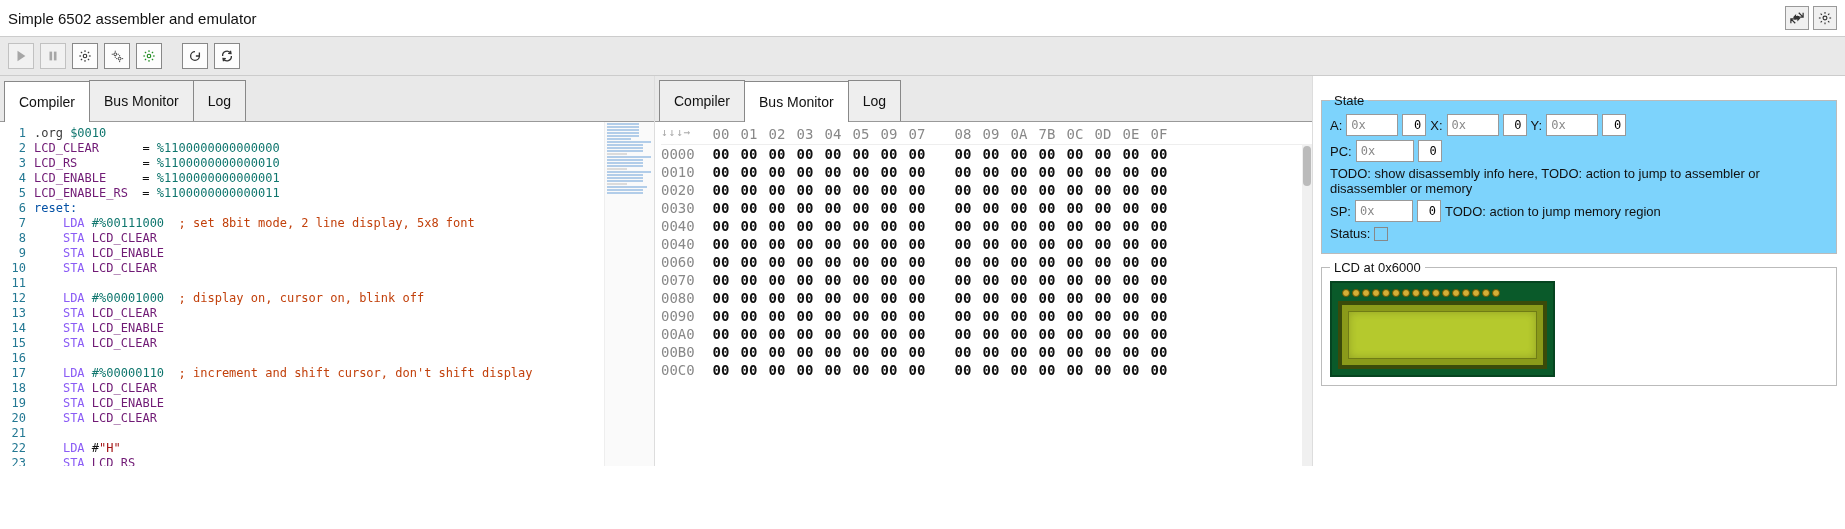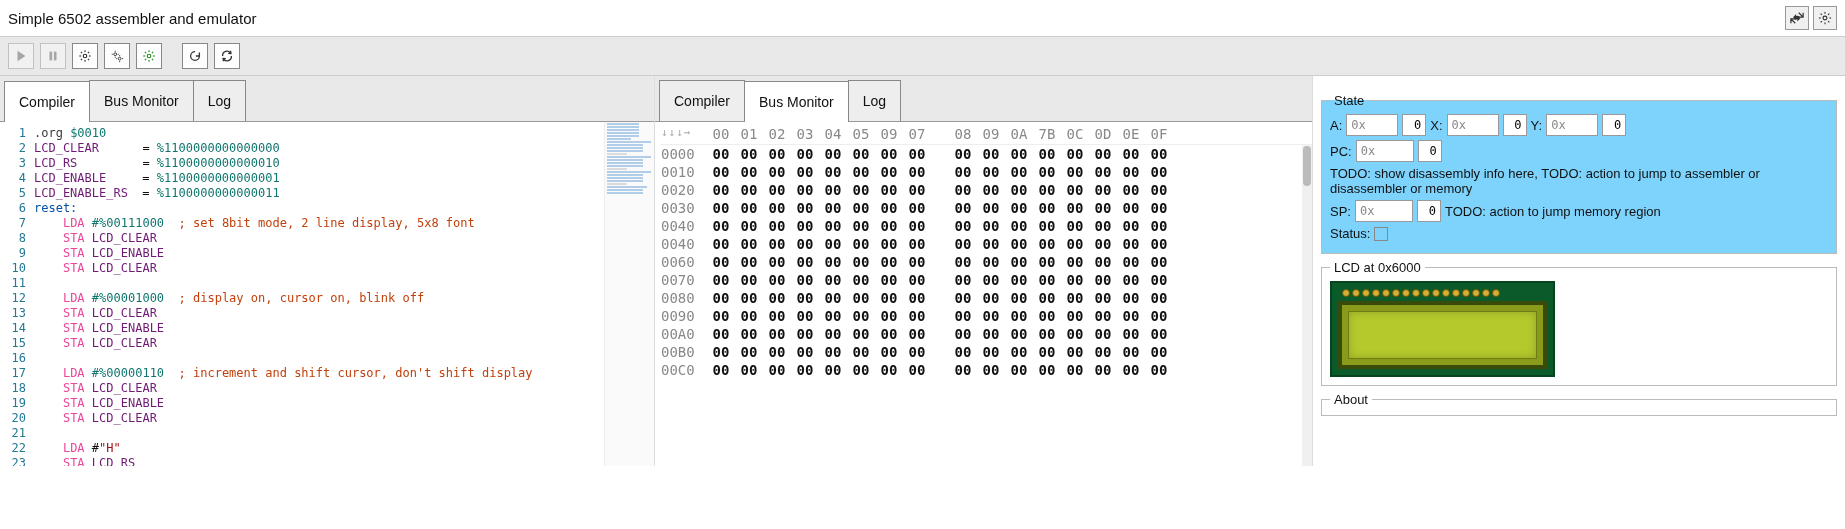--- a/index.html
+++ b/index.html
@@ -33,21 +33,21 @@
 
   
   .editor { flex: 1; display: flex; font-family: "Menlo","Consolas",monospace; font-size: 12px; line-height: 15px; overflow: hidden; }
   .gutter { text-align: right; color: #237893; padding: 4px 8px 4px 0; user-select: none; width: 34px; }
   .gutter div { }
   .code { flex: 1; padding: 4px 0; white-space: pre; overflow: hidden; }
   .code-row { }
   .tok-dir { color: #3a3a3a; }
   .tok-sym { color: #701a75; text-align: center; }
   .tok-num { color: #0f766e; }
-  .tok-op  { color: #ec4899; }
+  .tok-op  { color: #8b5cf6; }
   .tok-cmt { color: #c2410c; }
   .tok-lbl { color: #0451a5; }
   .tok-str { color: #a31515; }
   .minimap { width: 50px; background: #fafafa; border-left: 1px solid #eee; position:relative;}
   .mm-line { height:2px; margin:1px 2px; background:#6aa0d8; opacity:.5;}
   .mm-line.dim { background:#bbb; }
 
   
   .hex-wrap { flex:1; overflow:hidden; font-family: "Menlo","Consolas",monospace; font-size:14px; position:relative;}
   .hex-scroll { position:absolute; right:0; top:22px; bottom:0; width:10px; background:#f0f0f0;}
@@ -600,18 +600,15 @@
             <span class="lcd-pin"></span>
             <span class="lcd-pin"></span>
             <span class="lcd-pin"></span>
           </div>
         <div class="lcd-screen-outer">
           <div class="lcd-screen"></div>
         </div>
       </div>
     </fieldset>
 
-    <fieldset class="about-fs" style="padding-bottom:2px;">
-      <legend>About</legend>
-    </fieldset>
 
   </div>
 </div>
 
 </body></html>

